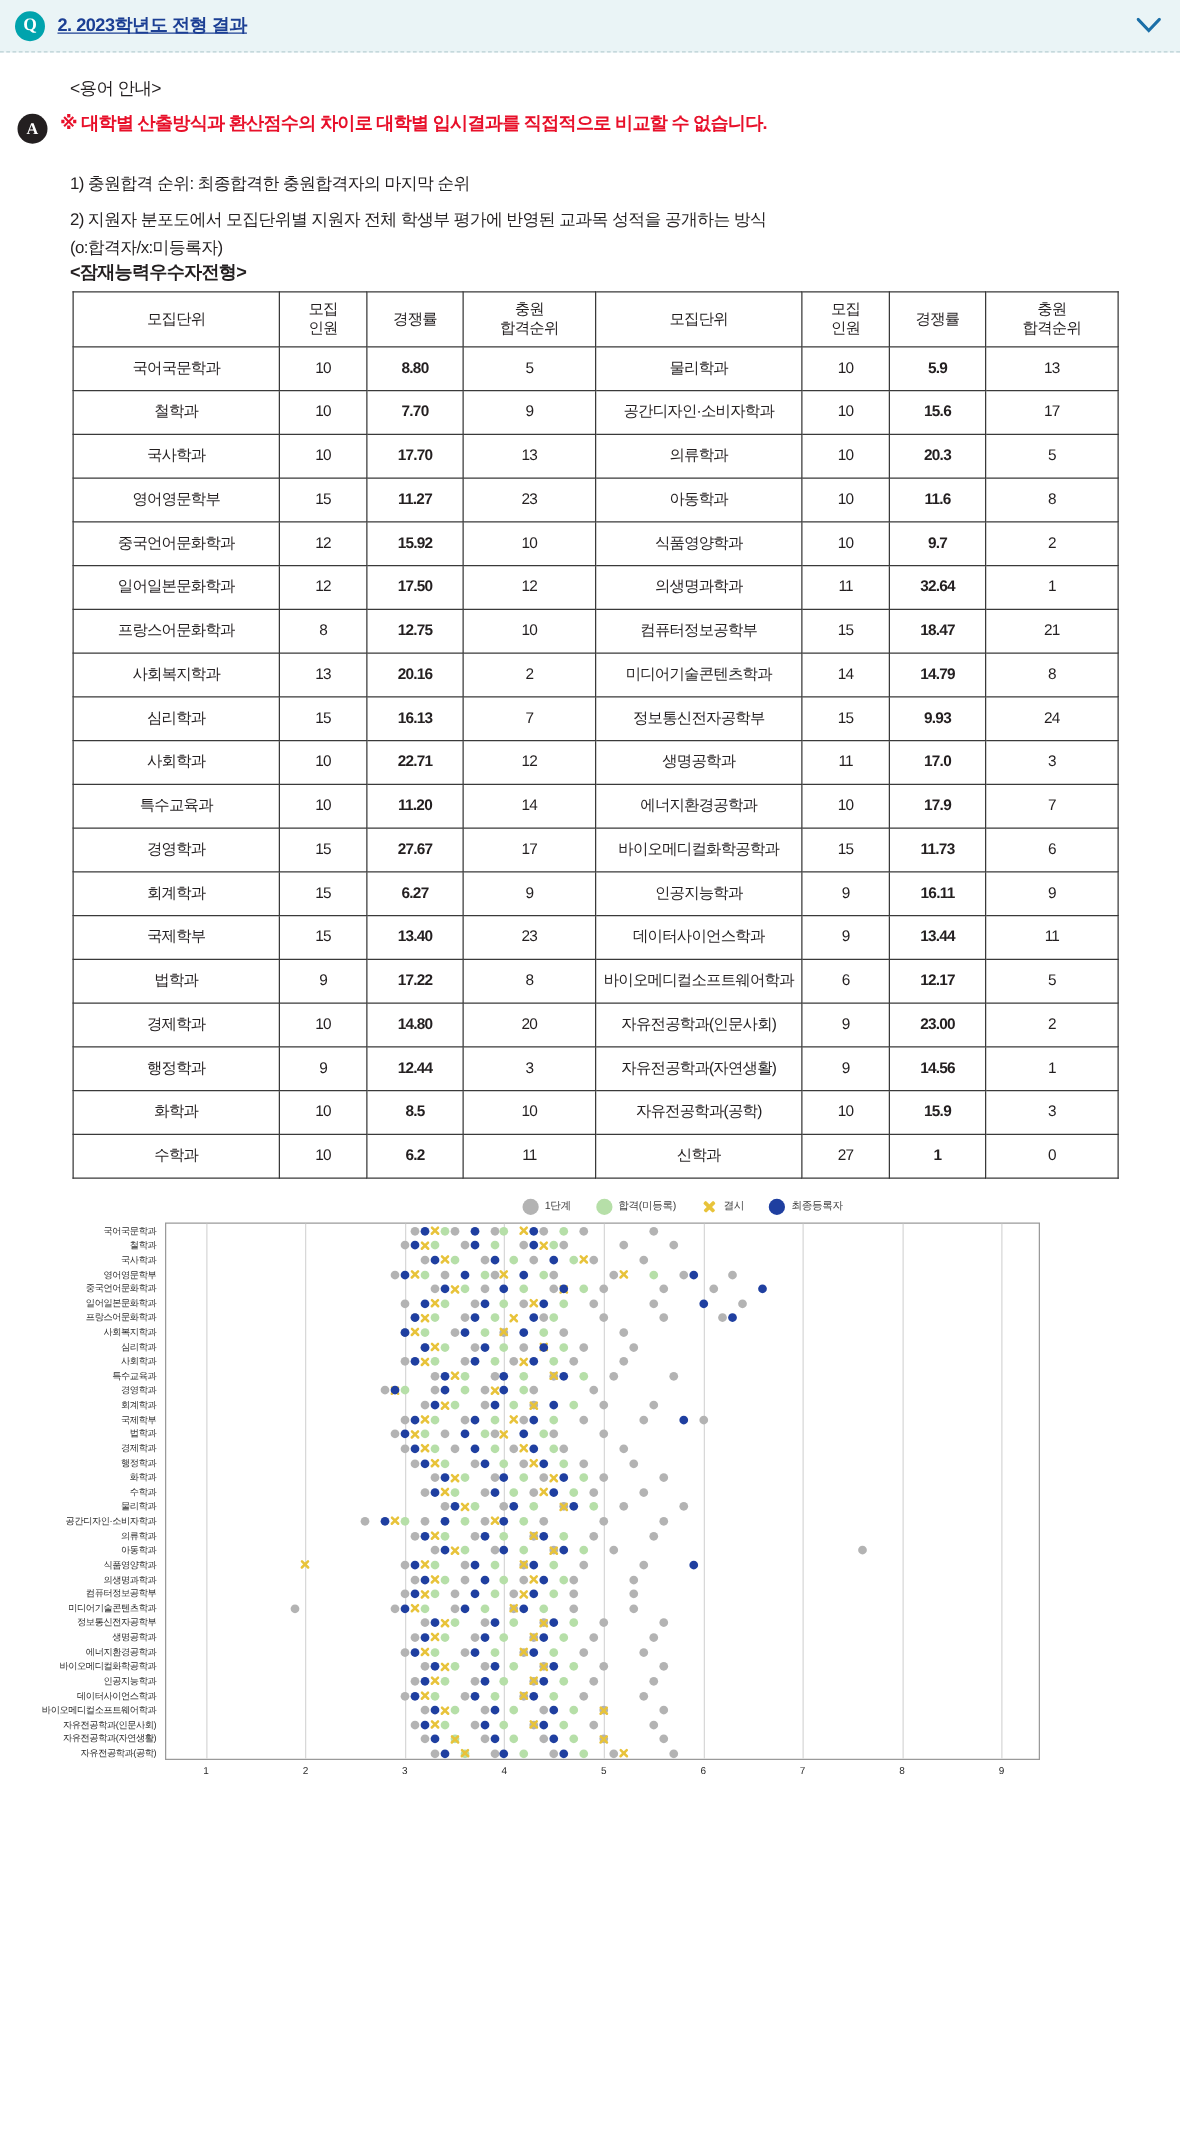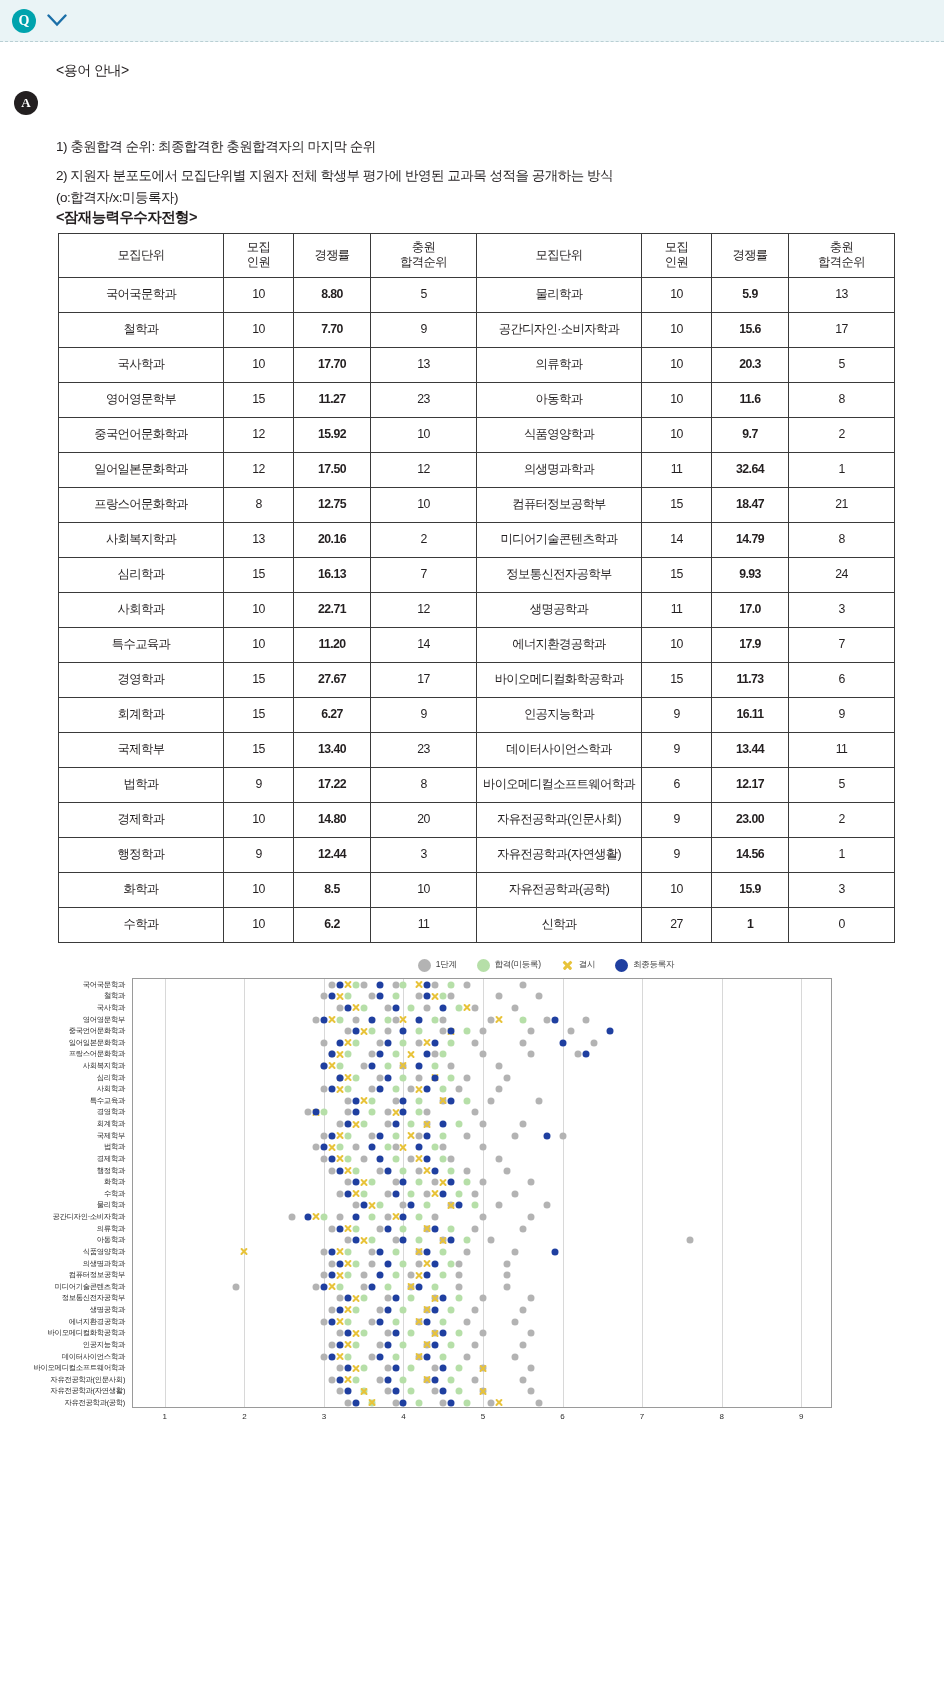--- a/index.html
+++ b/index.html
@@ -123,33 +123,35 @@
         width:9px; height:2.2px; background:#e8c33a; border-radius:1px; }
   .xm::before { transform:rotate(45deg); } .xm::after { transform:rotate(-45deg); }
 </style>
 </head>
 <body>
 
 <div class="page">
 
   <div class="qa-header">
     <div class="badge-q">Q</div>
+    <div class="q-title">2. 2023학년도 전형 결과</div>
     <div class="chevron">
       <svg width="20" height="13" viewBox="0 0 20 13">
           <path d="M1.5 1.5 L10 10.5 L18.5 1.5" stroke="#1b6fa8" stroke-width="2.4" fill="none" stroke-linecap="round"></path>
         </svg>
     </div>
   </div>
 
   <div class="qa-body">
 
     <div class="term-label">&lt;용어 안내&gt;</div>
 
     <div class="answer-row">
       <div class="badge-a">A</div>
+      <div class="warn-text">※ 대학별 산출방식과 환산점수의 차이로 대학별 입시결과를 직접적으로 비교할 수 없습니다.</div>
     </div>
 
     <div class="note-block">
       <div class="note-line">1) 충원합격 순위: 최종합격한 충원합격자의 마지막 순위</div>
       <div class="note-line">2) 지원자 분포도에서 모집단위별 지원자 전체 학생부 평가에 반영된 교과목 성적을 공개하는 방식</div>
       <div class="note-sub">(o:합격자/x:미등록자)</div>
     </div>
 
     <div class="type-head">&lt;잠재능력우수자전형&gt;</div>
 

